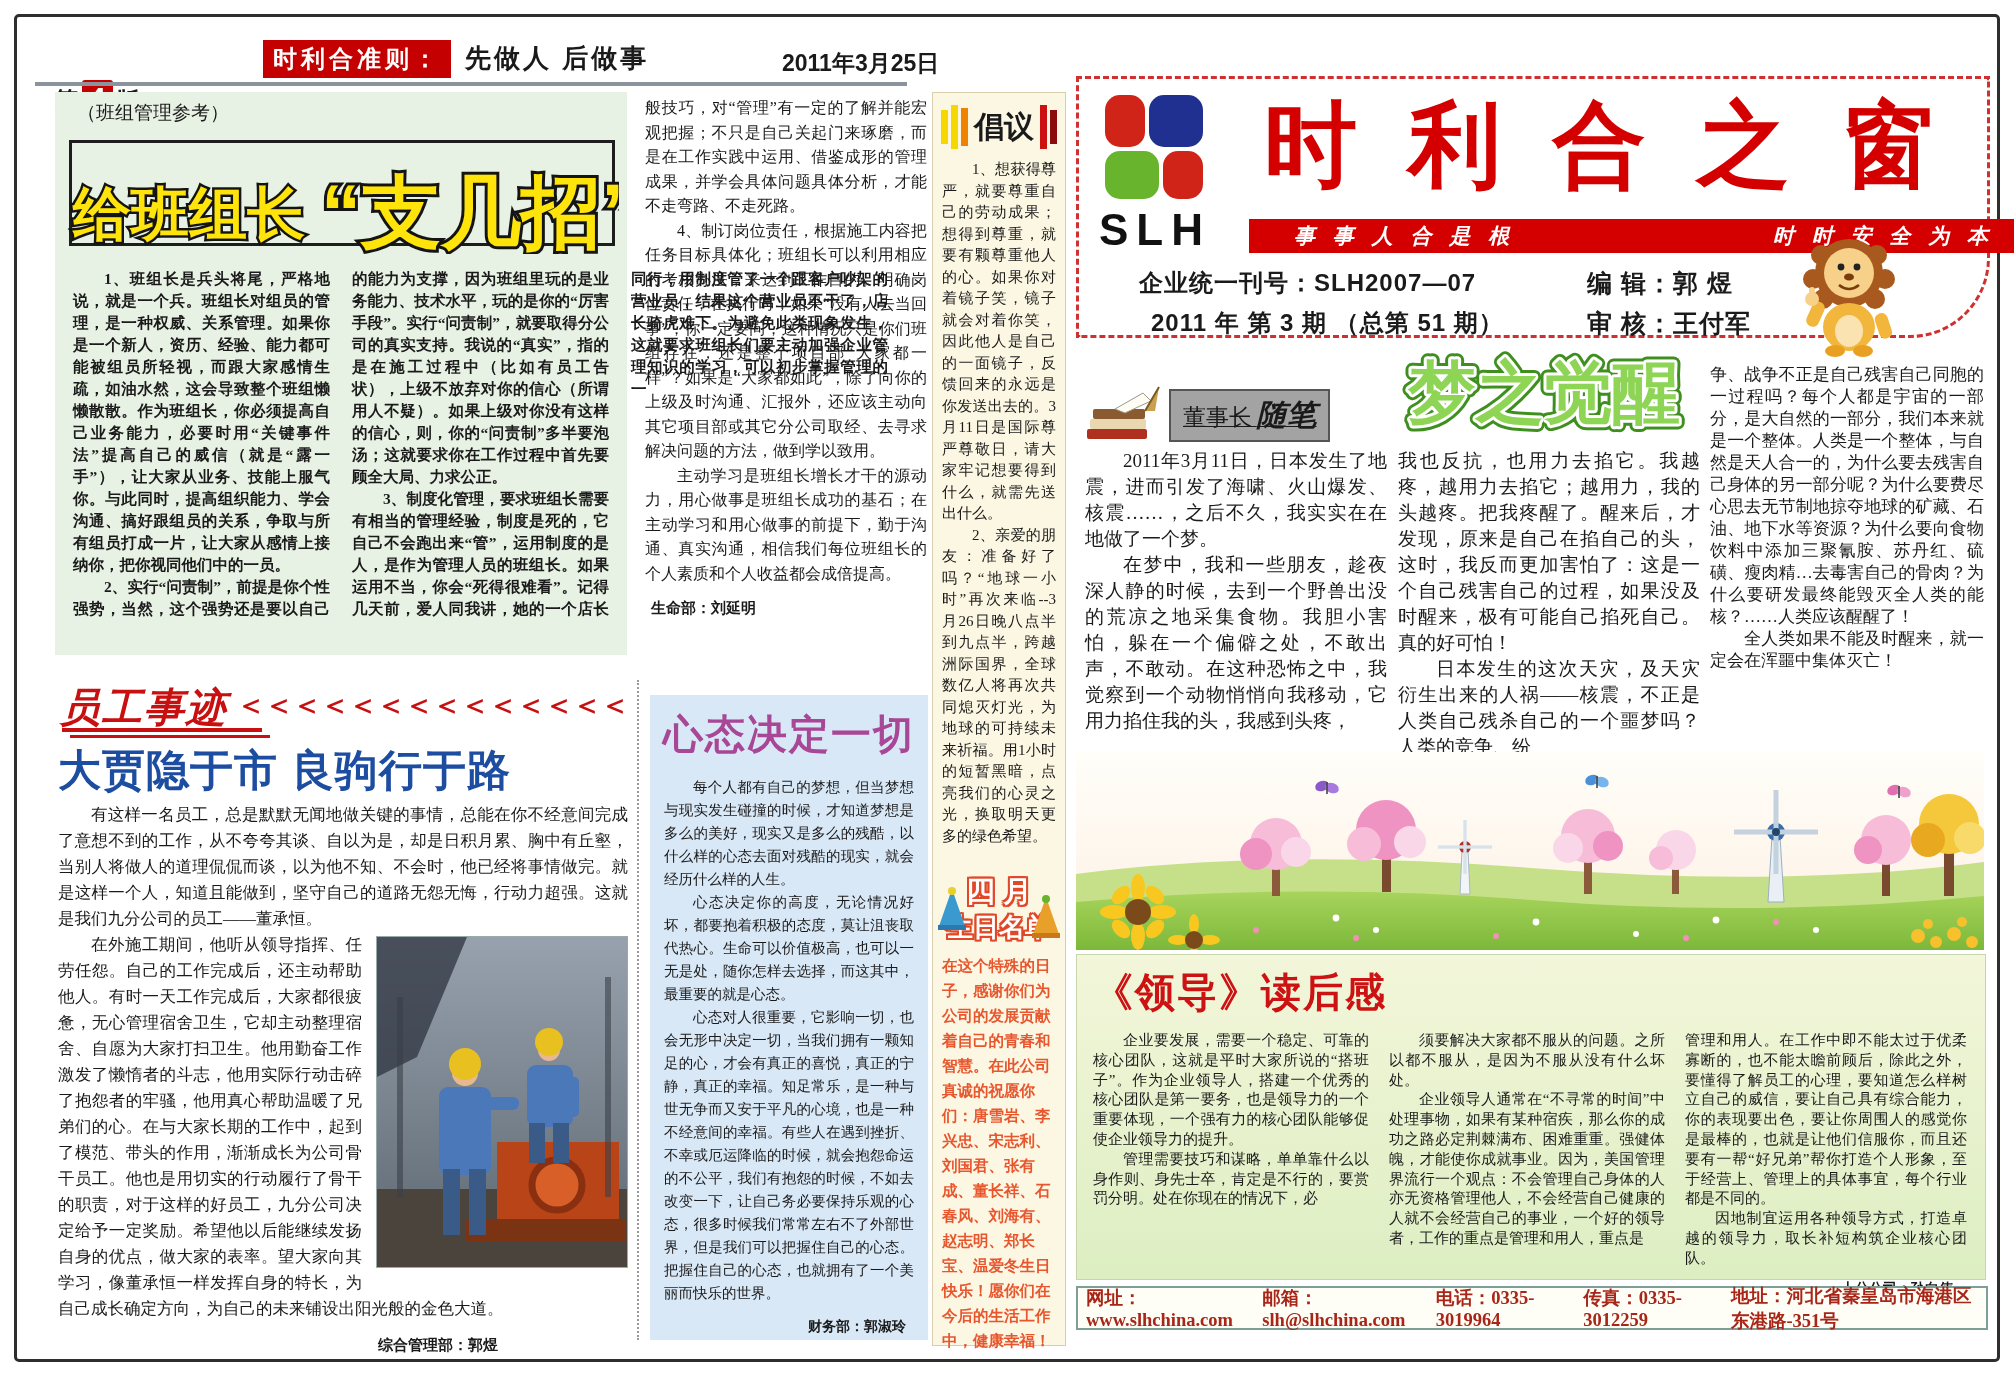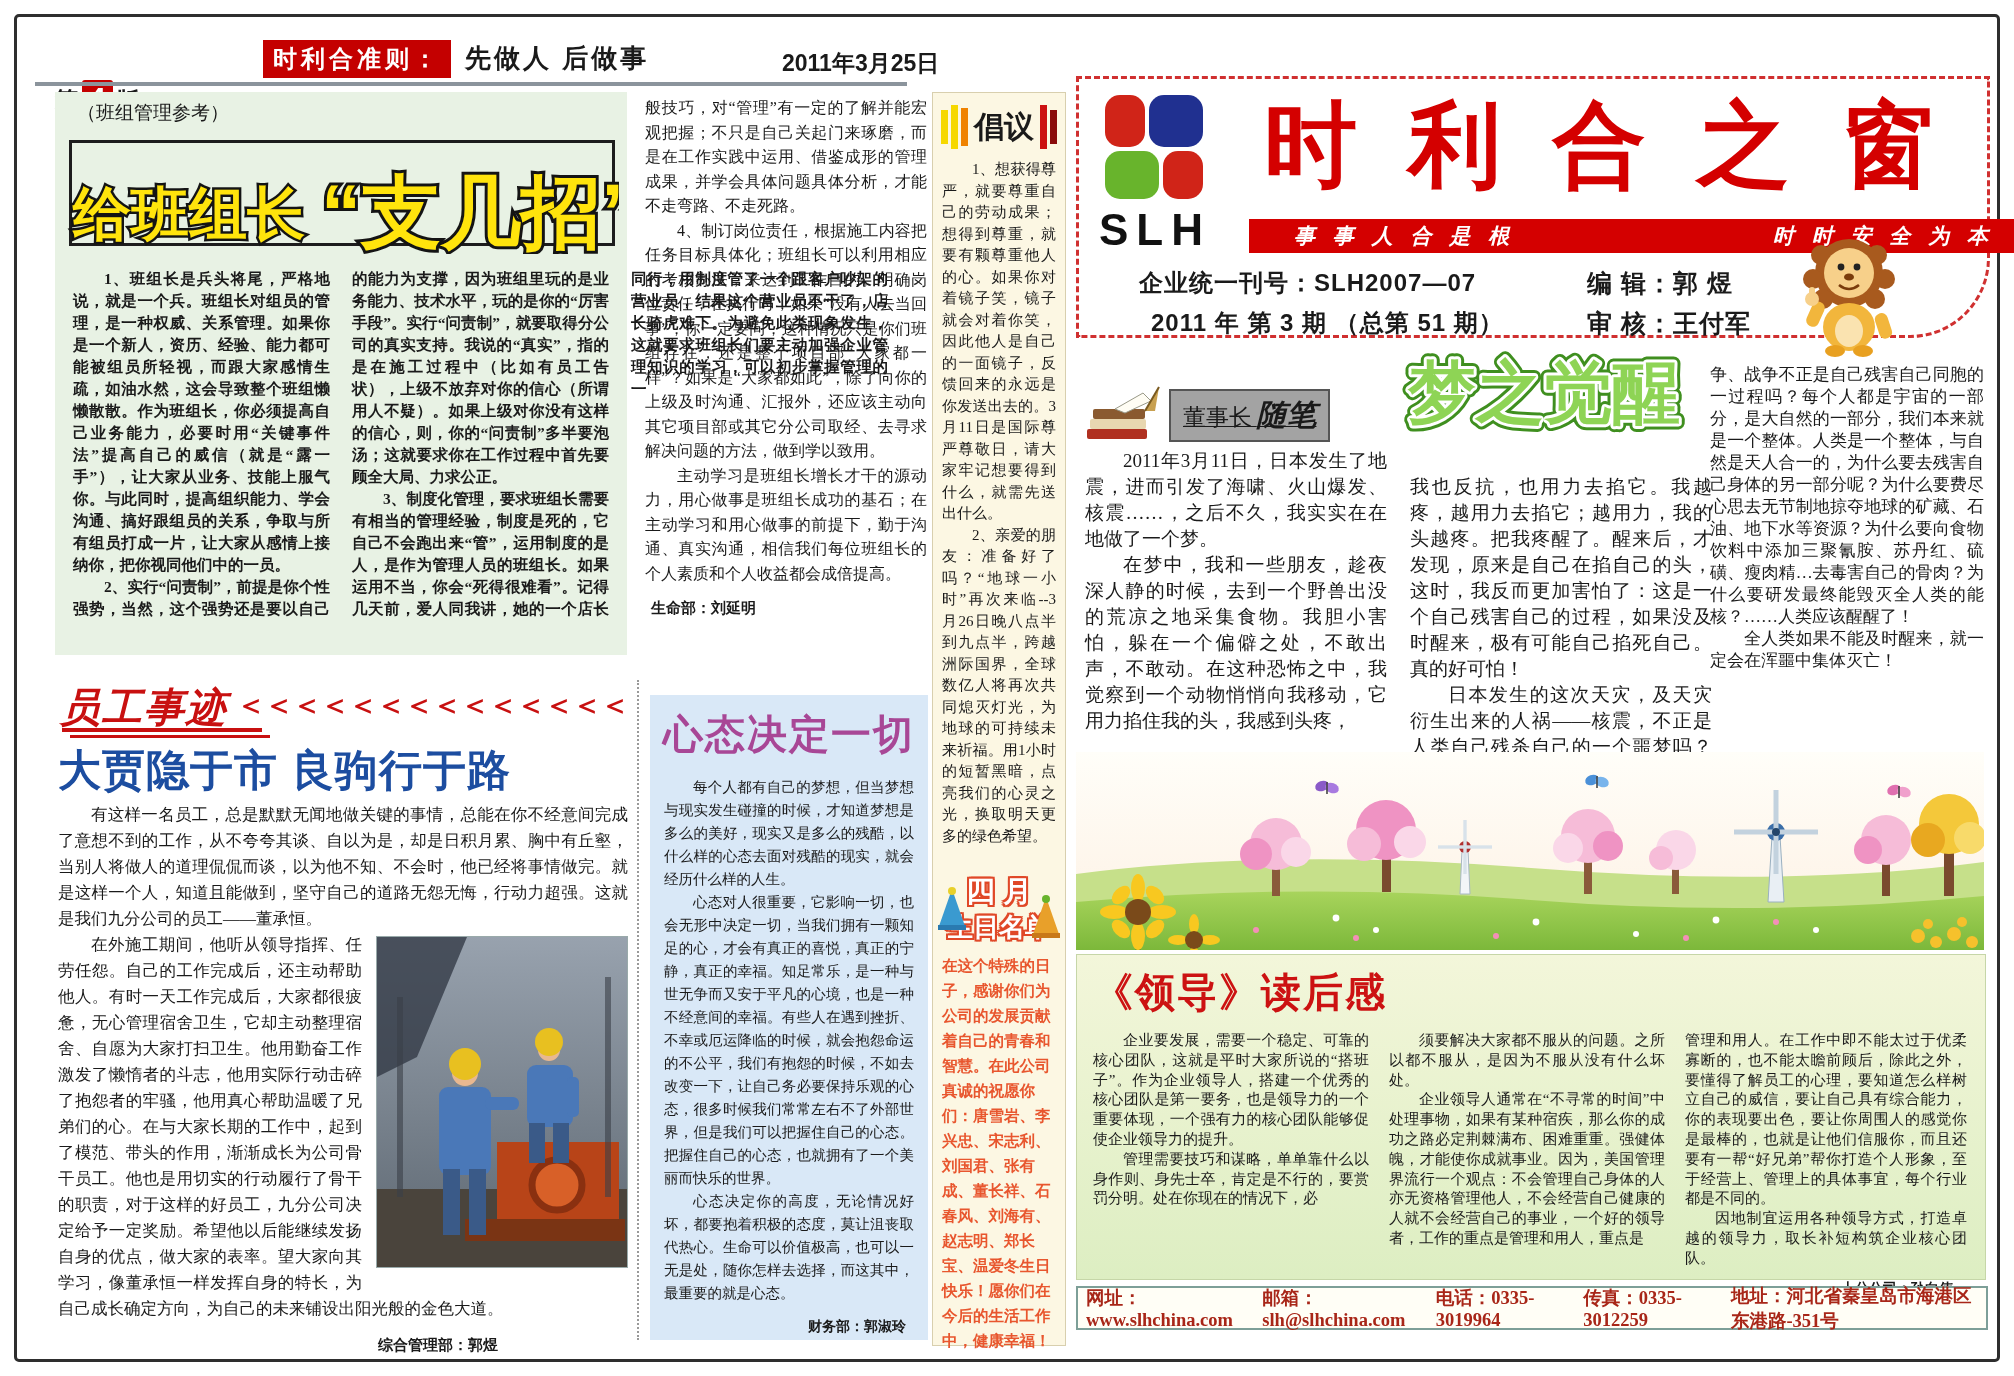--- a/index.html
+++ b/index.html
@@ -170,22 +170,22 @@
     <p class="art">在外施工期间，他听从领导指挥、任劳任怨。自己的工作完成后，还主动帮助他人。有时一天工作完成后，大家都很疲惫，无心管理宿舍卫生，它却主动整理宿舍、自愿为大家打扫卫生。他用勤奋工作激发了懒惰者的斗志，他用实际行动击碎了抱怨者的牢骚，他用真心帮助温暖了兄弟们的心。在与大家长期的工作中，起到了模范、带头的作用，渐渐成长为公司骨干员工。他也是用切实的行动履行了骨干的职责，对于这样的好员工，九分公司决定给予一定奖励。希望他以后能继续发扬自身的优点，做大家的表率。望大家向其学习，像董承恒一样发挥自身的特长，为自己成长确定方向，为自己的未来铺设出阳光般的金色大道。</p>
     <div class="sig" style="padding-right:130px;">综合管理部：郭煜</div>
   </div>
 
   <div class="abs dotted-div" style="left:637px;top:680px;height:660px;"></div>
 
   <div class="abs mind" style="left:650px;top:695px;width:278px;height:645px;">
     <div class="mind-title">心态决定一切</div>
     <div class="mind-text serif">
       <p class="art">每个人都有自己的梦想，但当梦想与现实发生碰撞的时候，才知道梦想是多么的美好，现实又是多么的残酷，以什么样的心态去面对残酷的现实，就会经历什么样的人生。</p>
+      <p class="art">心态决定你的高度，无论情况好坏，都要抱着积极的态度，莫让沮丧取代热心。生命可以价值极高，也可以一无是处，随你怎样去选择，而这其中，最重要的就是心态。</p>
       <p class="art">心态对人很重要，它影响一切，也会无形中决定一切，当我们拥有一颗知足的心，才会有真正的喜悦，真正的宁静，真正的幸福。知足常乐，是一种与世无争而又安于平凡的心境，也是一种不经意间的幸福。有些人在遇到挫折、不幸或厄运降临的时候，就会抱怨命运的不公平，我们有抱怨的时候，不如去改变一下，让自己务必要保持乐观的心态，很多时候我们常常左右不了外部世界，但是我们可以把握住自己的心态。把握住自己的心态，也就拥有了一个美丽而快乐的世界。</p>
-      <p class="art">心态决定你的高度，无论情况好坏，都要抱着积极的态度，莫让沮丧取代热心。生命可以价值极高，也可以一无是处，随你怎样去选择，而这其中，最重要的就是心态。</p>
       <div class="sig" style="font-size:14px;padding-right:8px;">财务部：郭淑玲</div>
     </div>
   </div>
 
   <div class="abs prop" style="left:932px;top:92px;width:132px;height:1252px;">
     <div class="prop-title-row">
       <span class="bar" style="background:#f6d800;height:34px;"></span>
       <span class="bar" style="background:#f6d800;"></span>
       <span class="bar" style="background:#ef8200;height:38px;"></span>
       <span class="prop-title">倡议</span>
@@ -274,21 +274,21 @@
   <svg class="abs" style="left:1398px;top:342px;" width="330" height="100">
     <text x="10" y="74" class="mt-back">梦之觉醒</text>
     <text x="10" y="74" class="mt-mid">梦之觉醒</text>
     <text x="10" y="74" class="mt-front">梦之觉醒</text>
   </svg>
 
   <div class="abs e-col serif" style="left:1085px;top:448px;width:302px;">
     <p class="art">2011年3月11日，日本发生了地震，进而引发了海啸、火山爆发、核震……，之后不久，我实实在在地做了一个梦。</p>
     <p class="art">在梦中，我和一些朋友，趁夜深人静的时候，去到一个野兽出没的荒凉之地采集食物。我胆小害怕，躲在一个偏僻之处，不敢出声，不敢动。在这种恐怖之中，我觉察到一个动物悄悄向我移动，它用力掐住我的头，我感到头疼，</p>
   </div>
-  <div class="abs e-col serif" style="left:1398px;top:474px;width:302px;margin-left:12px;">
+  <div class="abs e-col serif" style="left:1398px;top:448px;width:302px;">
     <p class="art noind">我也反抗，也用力去掐它。我越疼，越用力去掐它；越用力，我的头越疼。把我疼醒了。醒来后，才发现，原来是自己在掐自己的头，这时，我反而更加害怕了：这是一个自己残害自己的过程，如果没及时醒来，极有可能自己掐死自己。真的好可怕！</p>
     <p class="art">日本发生的这次天灾，及天灾衍生出来的人祸——核震，不正是人类自己残杀自己的一个噩梦吗？人类的竞争、纷</p>
   </div>
   <div class="abs e-col3 serif" style="left:1710px;top:364px;width:274px;">
     <p class="art noind">争、战争不正是自己残害自己同胞的一过程吗？每个人都是宇宙的一部分，是大自然的一部分，我们本来就是一个整体。人类是一个整体，与自然是天人合一的，为什么要去残害自己身体的另一部分呢？为什么要费尽心思去无节制地掠夺地球的矿藏、石油、地下水等资源？为什么要向食物饮料中添加三聚氰胺、苏丹红、硫磺、瘦肉精…去毒害自己的骨肉？为什么要研发最终能毁灭全人类的能核？……人类应该醒醒了！</p>
     <p class="art">全人类如果不能及时醒来，就一定会在浑噩中集体灭亡！</p>
   </div>
 
   <svg class="abs" style="left:1076px;top:752px;" width="908" height="198" viewBox="0 0 908 198">
     <defs>

